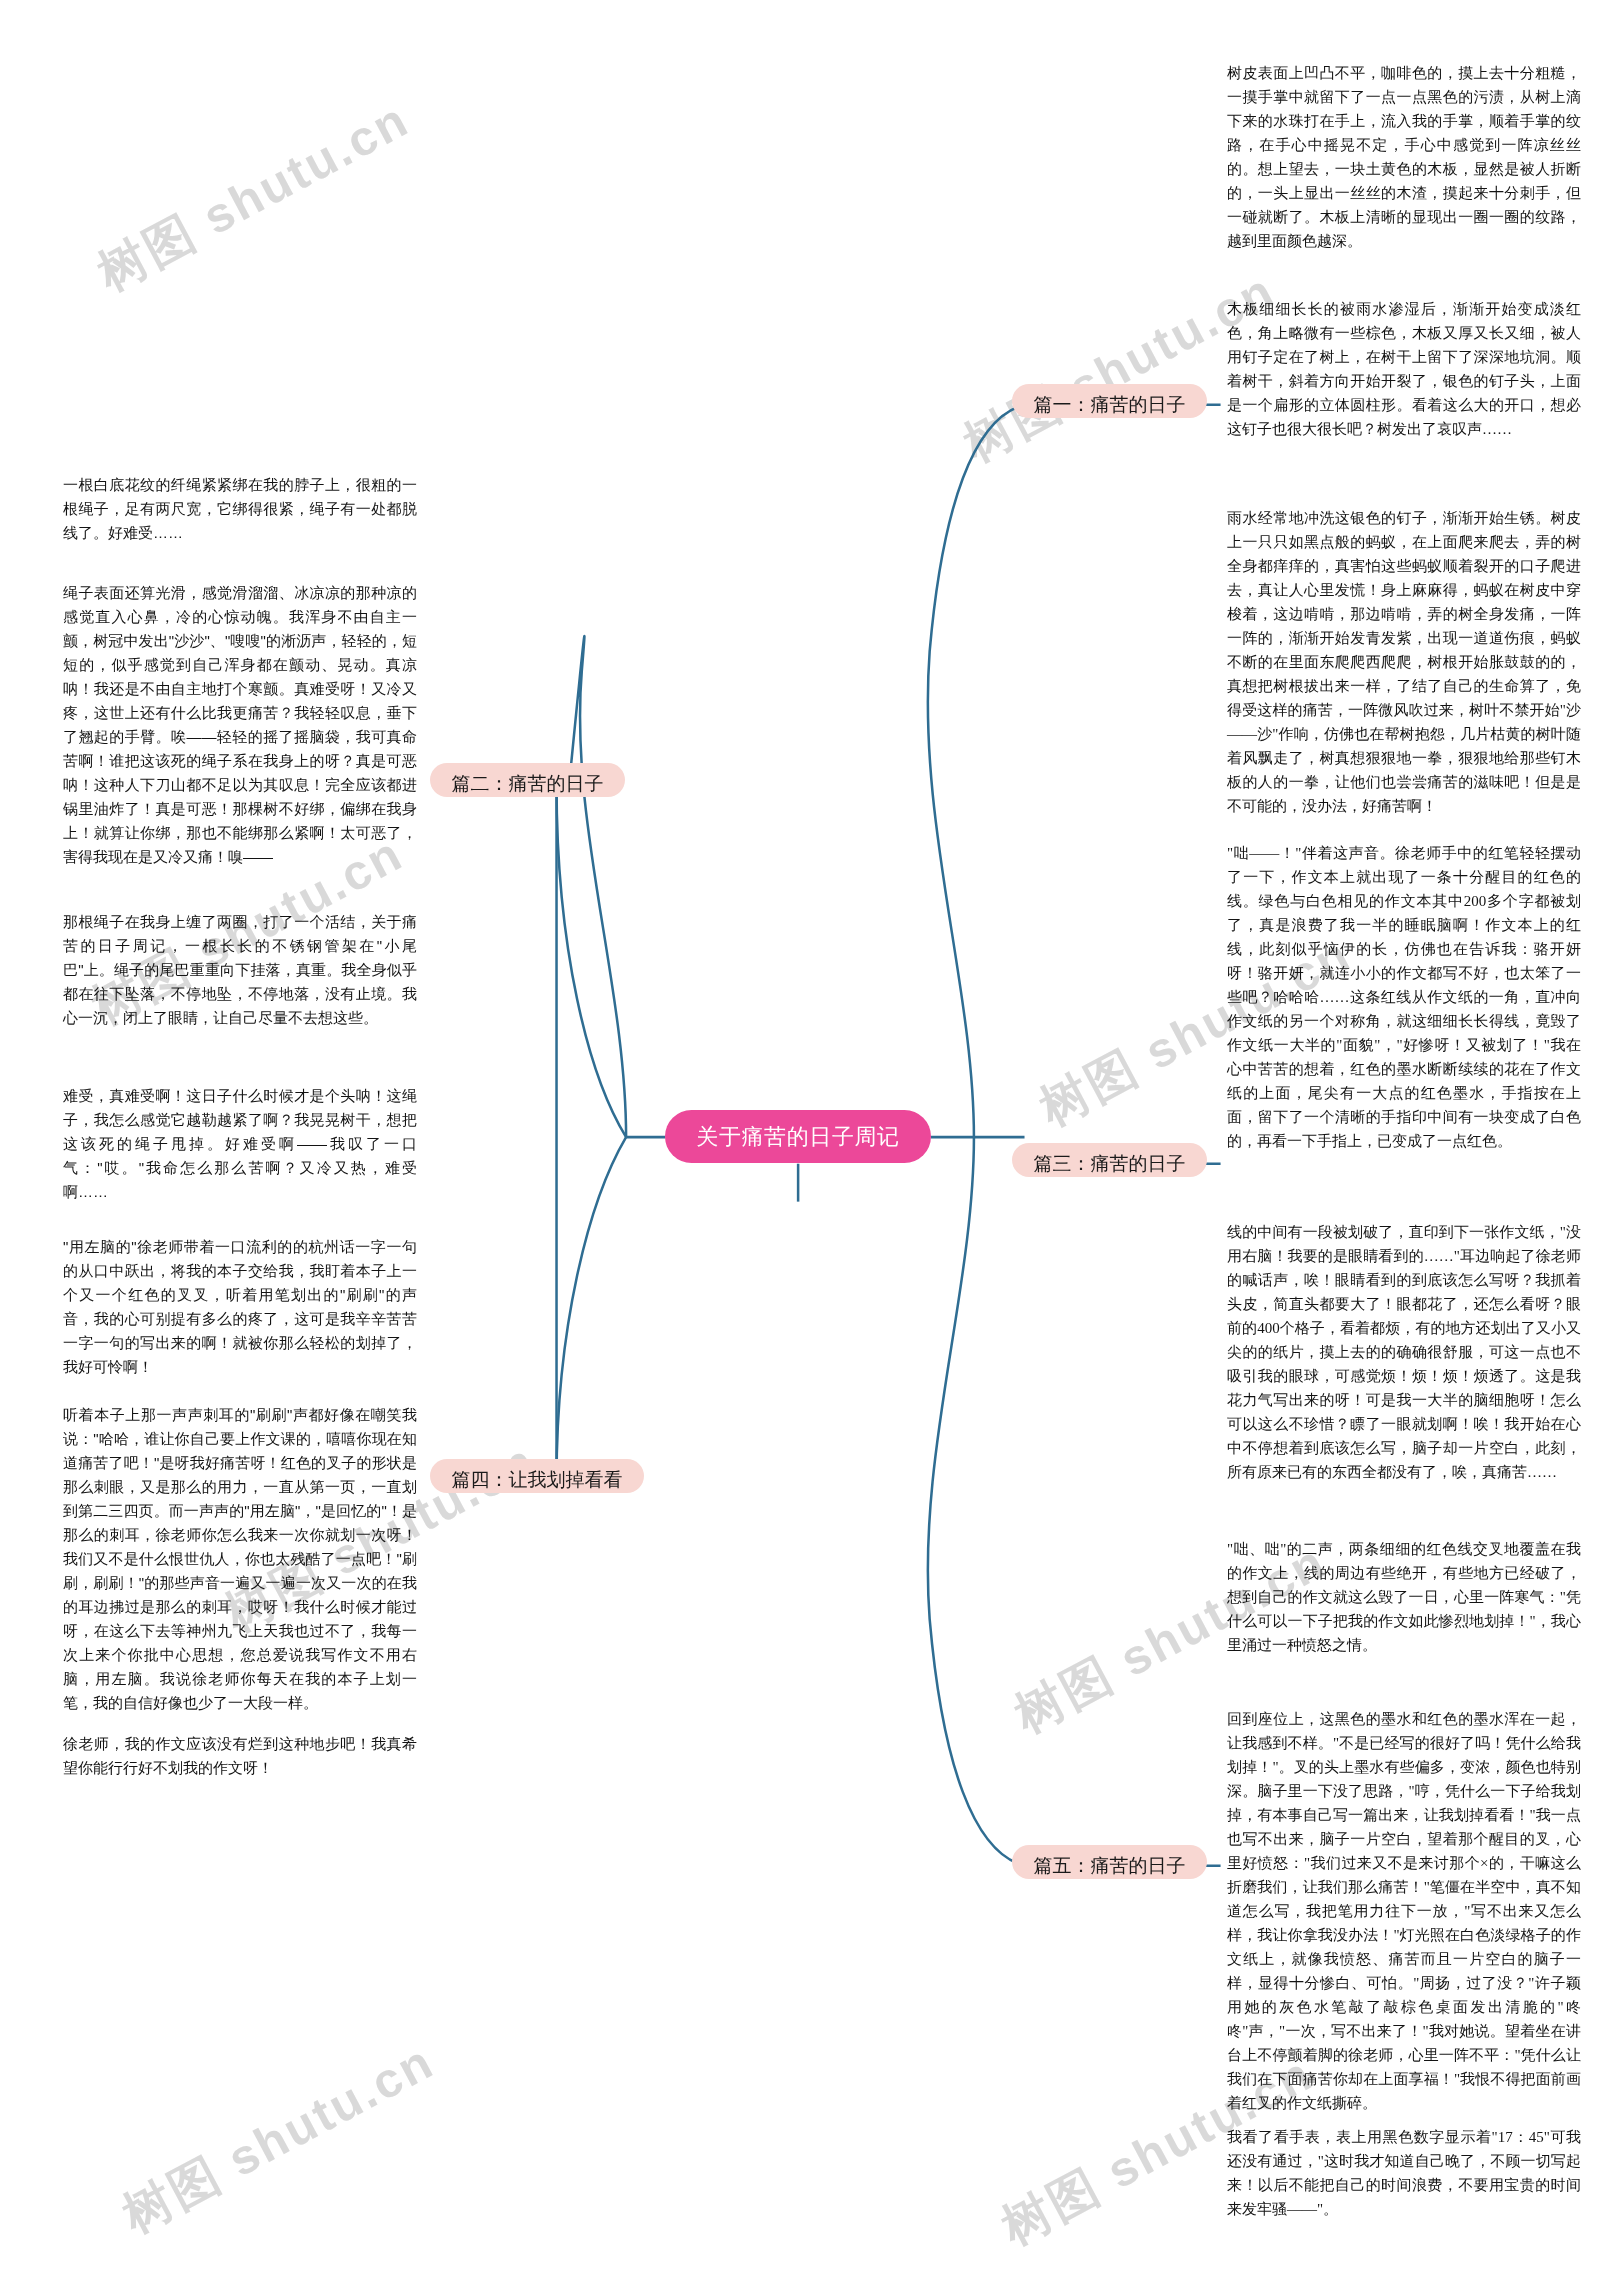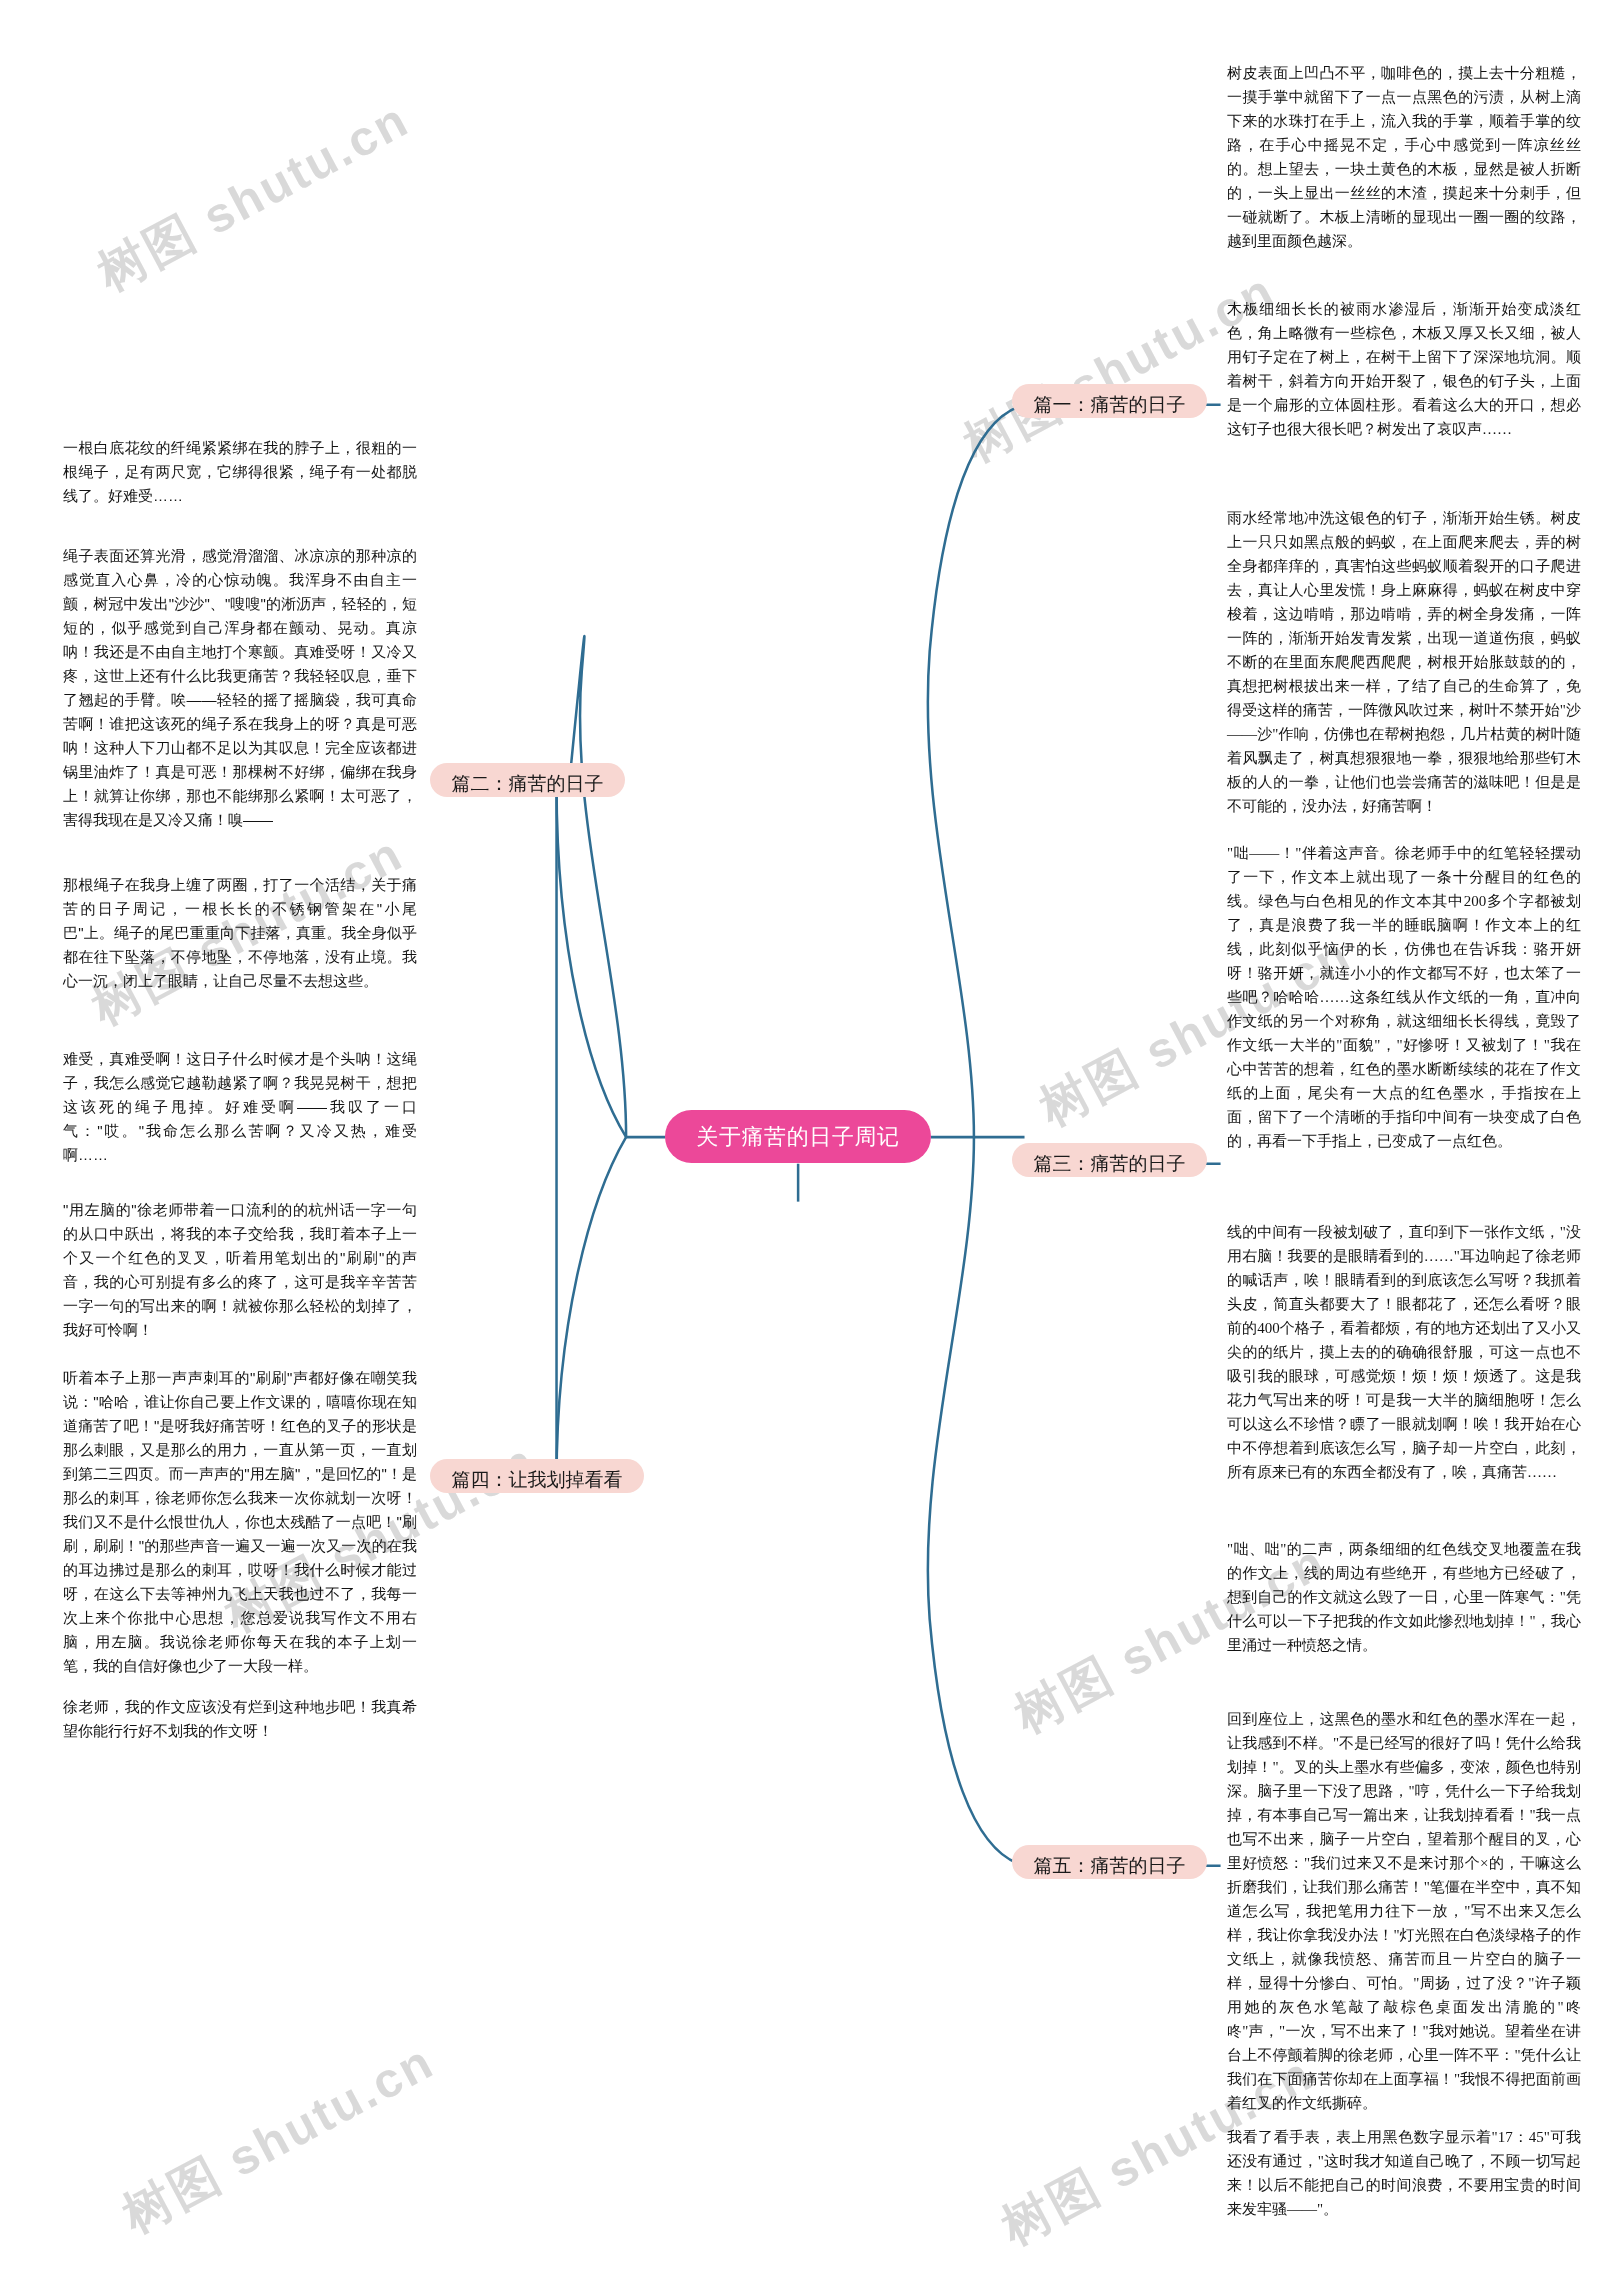--- a/index.html
+++ b/index.html
@@ -73,21 +73,21 @@
     position: absolute;
     width: 354px;
     font-size: 15px;
     line-height: 24px;
     color: #131313;
     text-align: justify;
     text-justify: inter-ideograph;
     z-index: 2;
     letter-spacing: 0px;
   }
-  .col-left  { left: 63px; }
+  .col-left  { left: 63px; margin-top: 37px; }
   .col-right { left: 1227px; font-family: Liberation Serif, serif; }
 </style>
 </head>
 <body>
 
 <div id="watermark-layer">
     <div class="wm" style="left: 82px; top: 164px;">树图 shutu.cn</div>
     <div class="wm" style="left: 76px; top: 898px;">树图 shutu.cn</div>
     <div class="wm" style="left: 948px; top: 335px;">树图 shutu.cn</div>
     <div class="wm" style="left: 1024px; top: 999px;">树图 shutu.cn</div>

